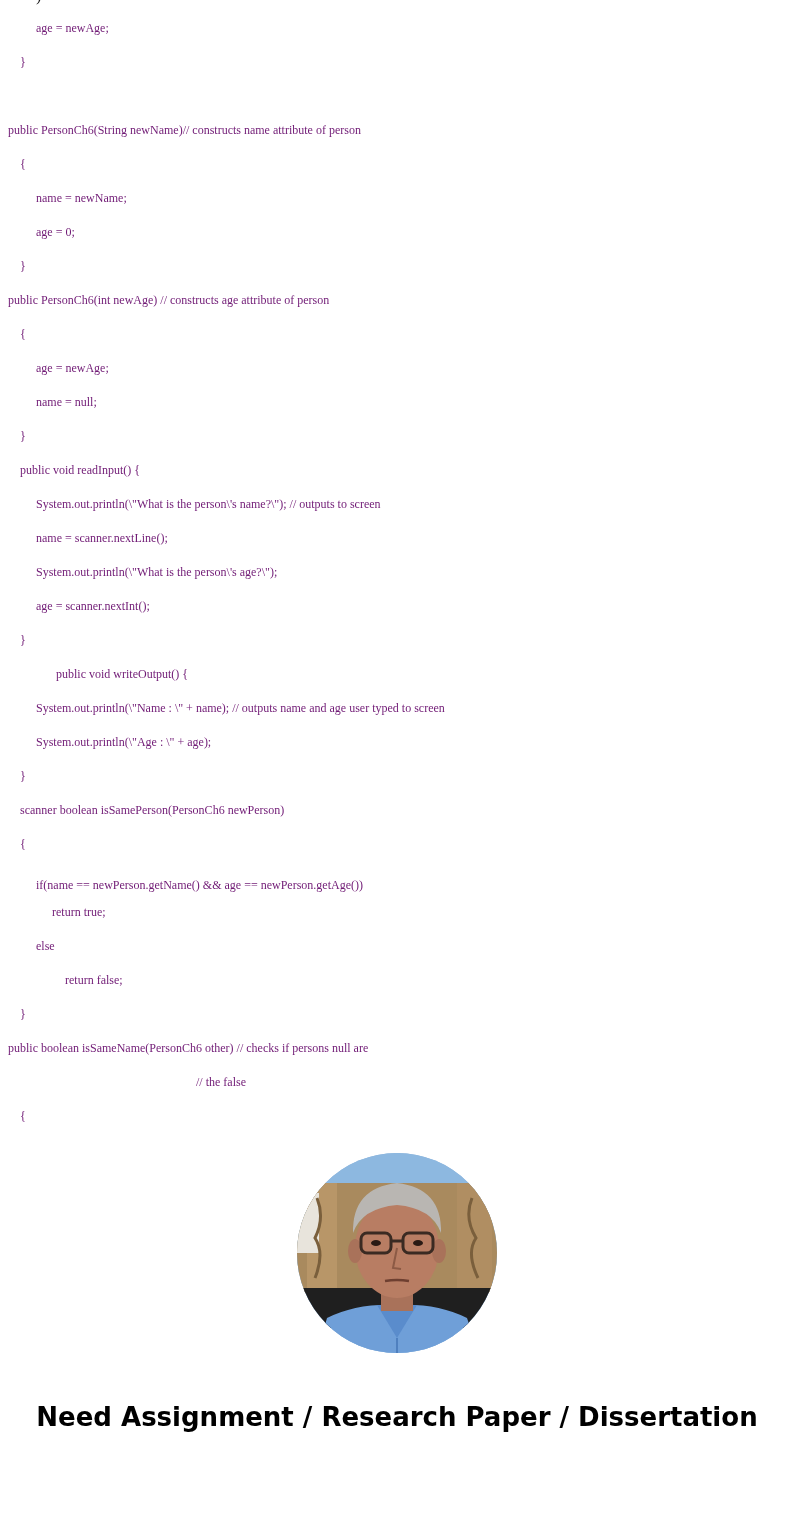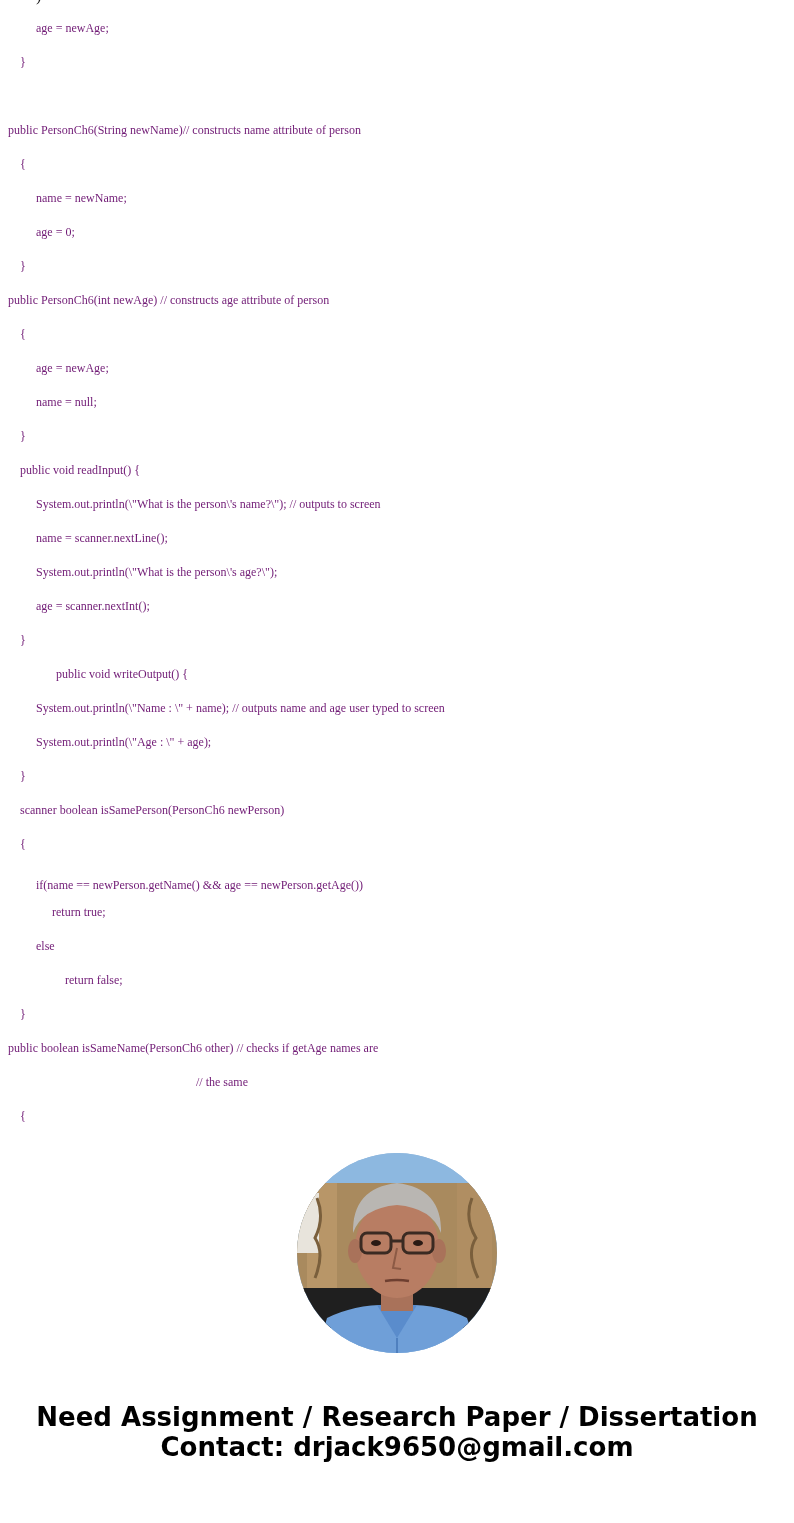--- a/index.html
+++ b/index.html
@@ -91,22 +91,22 @@
   <div class="code-line" style="left:36px;top:698px;">System.out.println(\"Name : \" + name); // outputs name and age user typed to screen</div>
   <div class="code-line" style="left:36px;top:732px;">System.out.println(\"Age : \" + age);</div>
   <div class="code-line" style="left:20px;top:766px;">}</div>
   <div class="code-line" style="left:20px;top:800px;">scanner boolean isSamePerson(PersonCh6 newPerson)</div>
   <div class="code-line" style="left:20px;top:834px;">{</div>
   <div class="code-line" style="left:36px;top:836px;margin-top:39px;">if(name == newPerson.getName() &amp;&amp; age == newPerson.getAge())</div>
   <div class="code-line" style="left:52px;top:902px;">return true;</div>
   <div class="code-line" style="left:36px;top:936px;">else</div>
   <div class="code-line" style="left:52px;top:970px;margin-left:13px;">return false;</div>
   <div class="code-line" style="left:20px;top:1004px;">}</div>
-  <div class="code-line" style="left:8px;top:1038px;">public boolean isSameName(PersonCh6 other) // checks if getAge names are</div>
-  <div class="code-line" style="left:196px;top:1072px;">// the same</div>
+  <div class="code-line" style="left:8px;top:1038px;">public boolean isSameName(PersonCh6 other) // checks if persons null are</div>
+  <div class="code-line" style="left:196px;top:1072px;">// the false</div>
   <div class="code-line" style="left:20px;top:1106px;">{</div>
 </div>
 
 <div class="avatar">
   <svg width="200" height="200" viewBox="0 0 200 200">
 
     <rect x="0" y="0" width="200" height="200" fill="#8db8e0"></rect>
 
     <rect x="0" y="30" width="200" height="110" fill="#a98a5e"></rect>
     <rect x="10" y="30" width="30" height="110" fill="#b89668"></rect>
@@ -137,14 +137,13 @@
     <ellipse cx="79" cy="90" rx="5" ry="3" fill="#2a1a14"></ellipse>
     <ellipse cx="121" cy="90" rx="5" ry="3" fill="#2a1a14"></ellipse>
 
     <path d="M100 95 L96 115 L104 116" stroke="#8c5a45" stroke-width="2" fill="none"></path>
     <path d="M88 128 Q100 126 112 128" stroke="#6e3f30" stroke-width="2.5" fill="none"></path>
   </svg>
 </div>
 
 <div class="promo">
   <div>Need Assignment / Research Paper / Dissertation</div>
-  <div>Contact: drjack9650@gmail.com</div>
 </div>
 
 </body></html>

